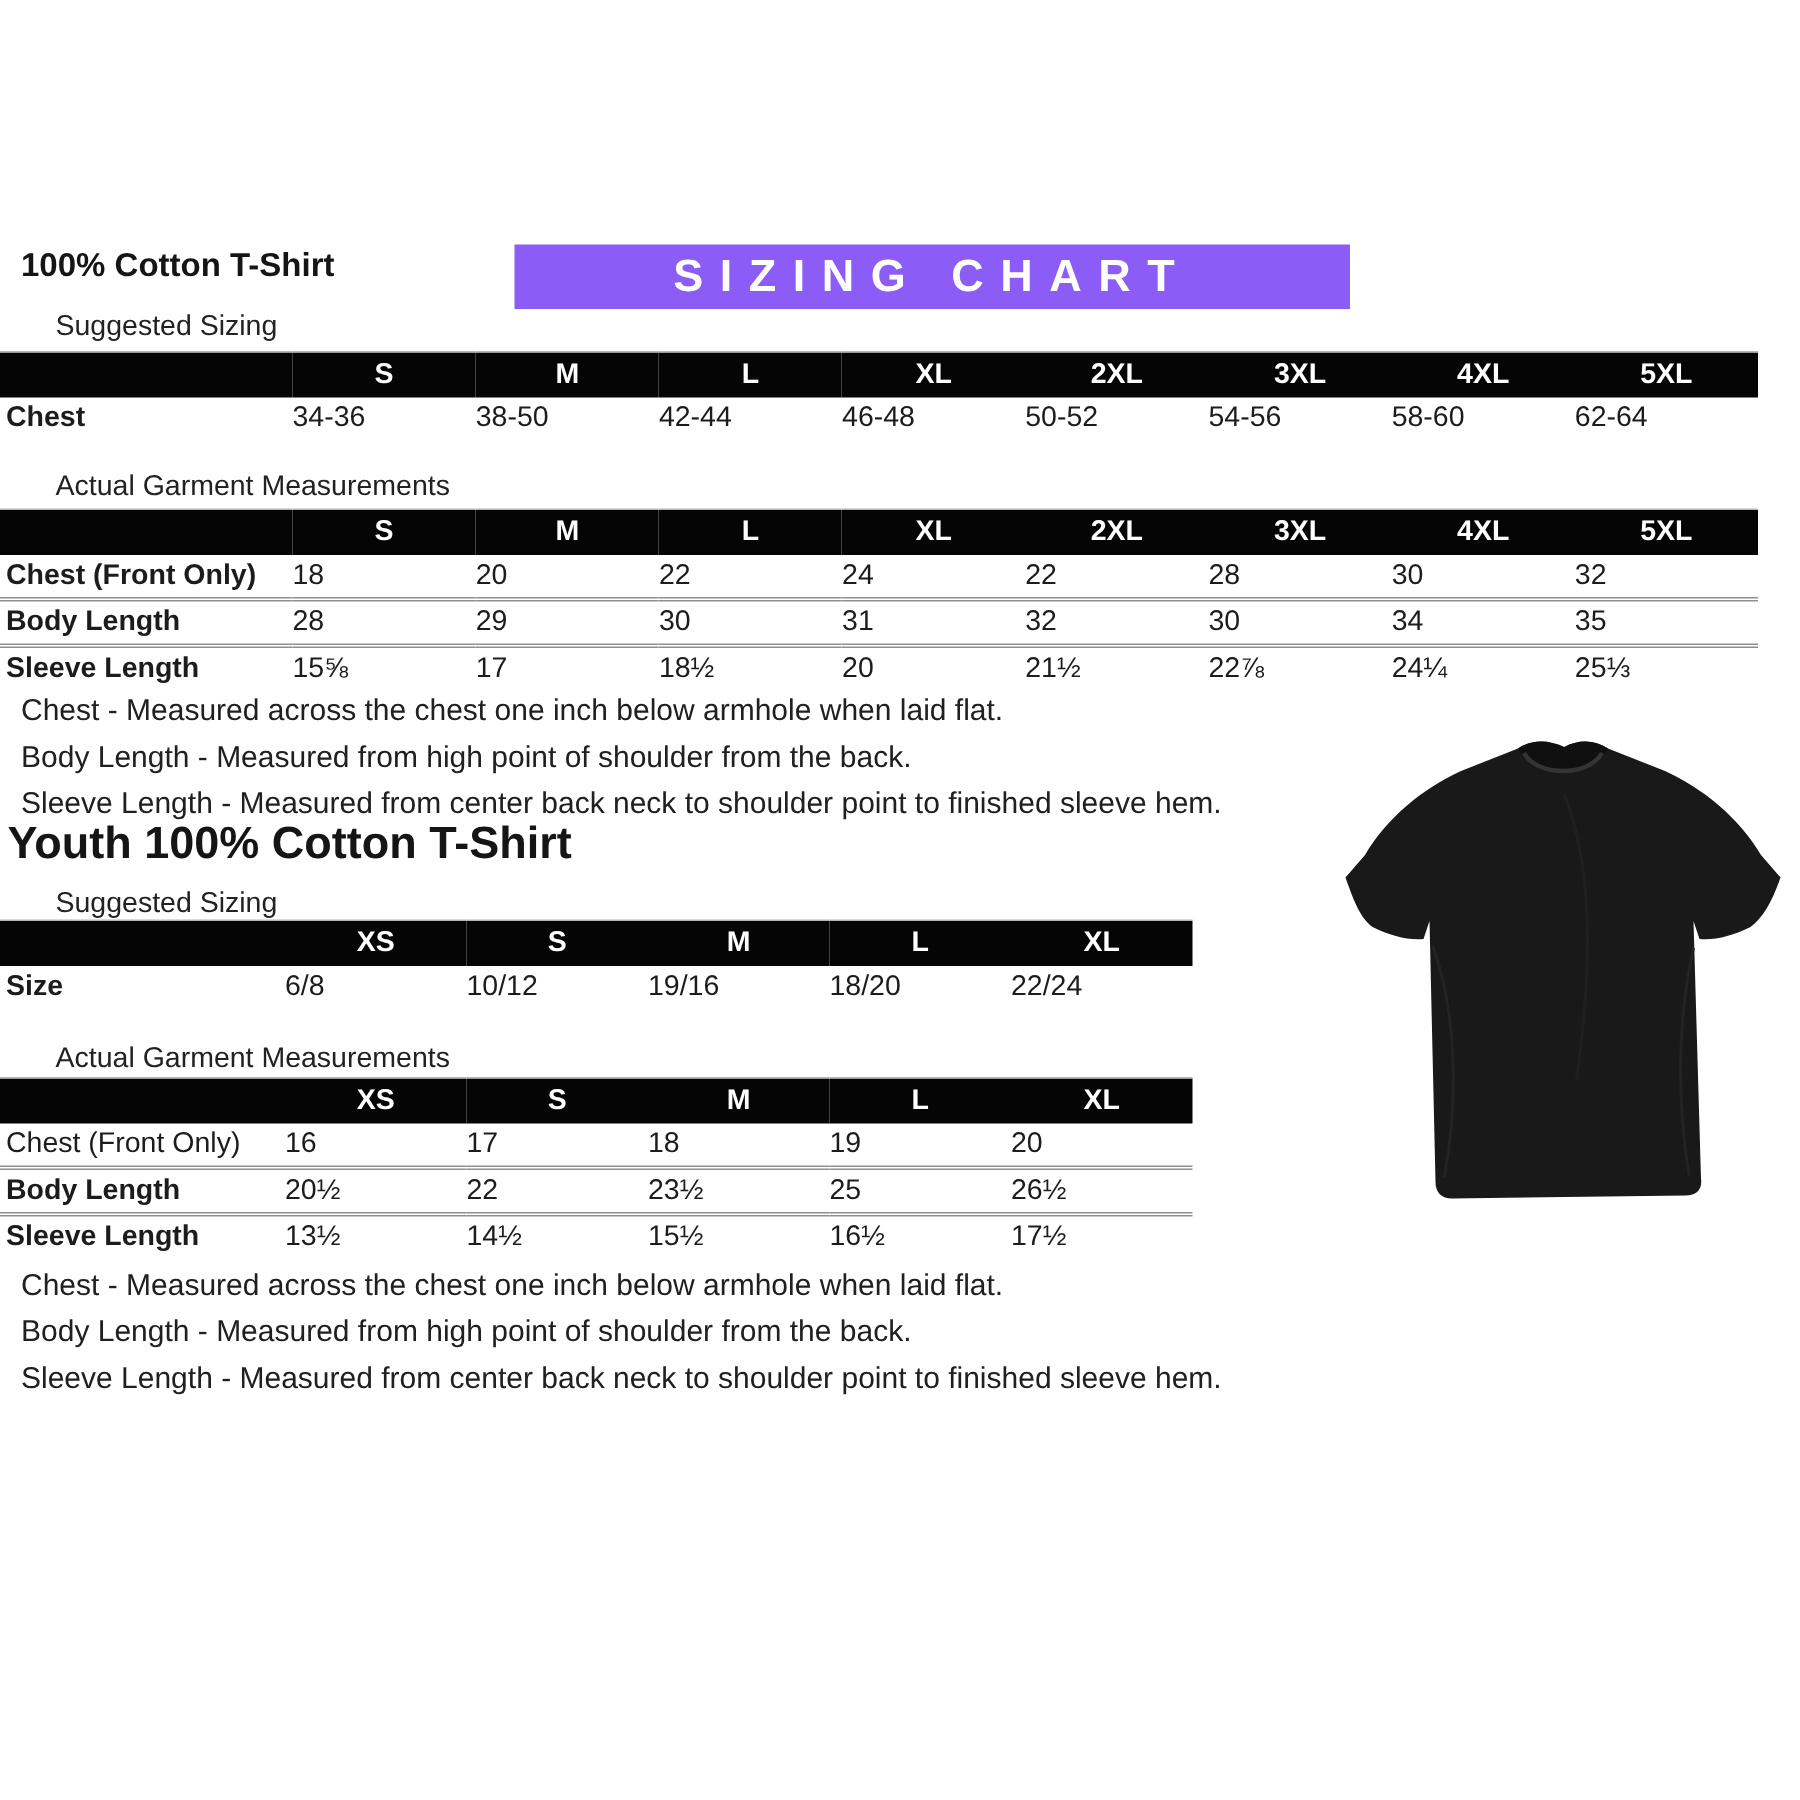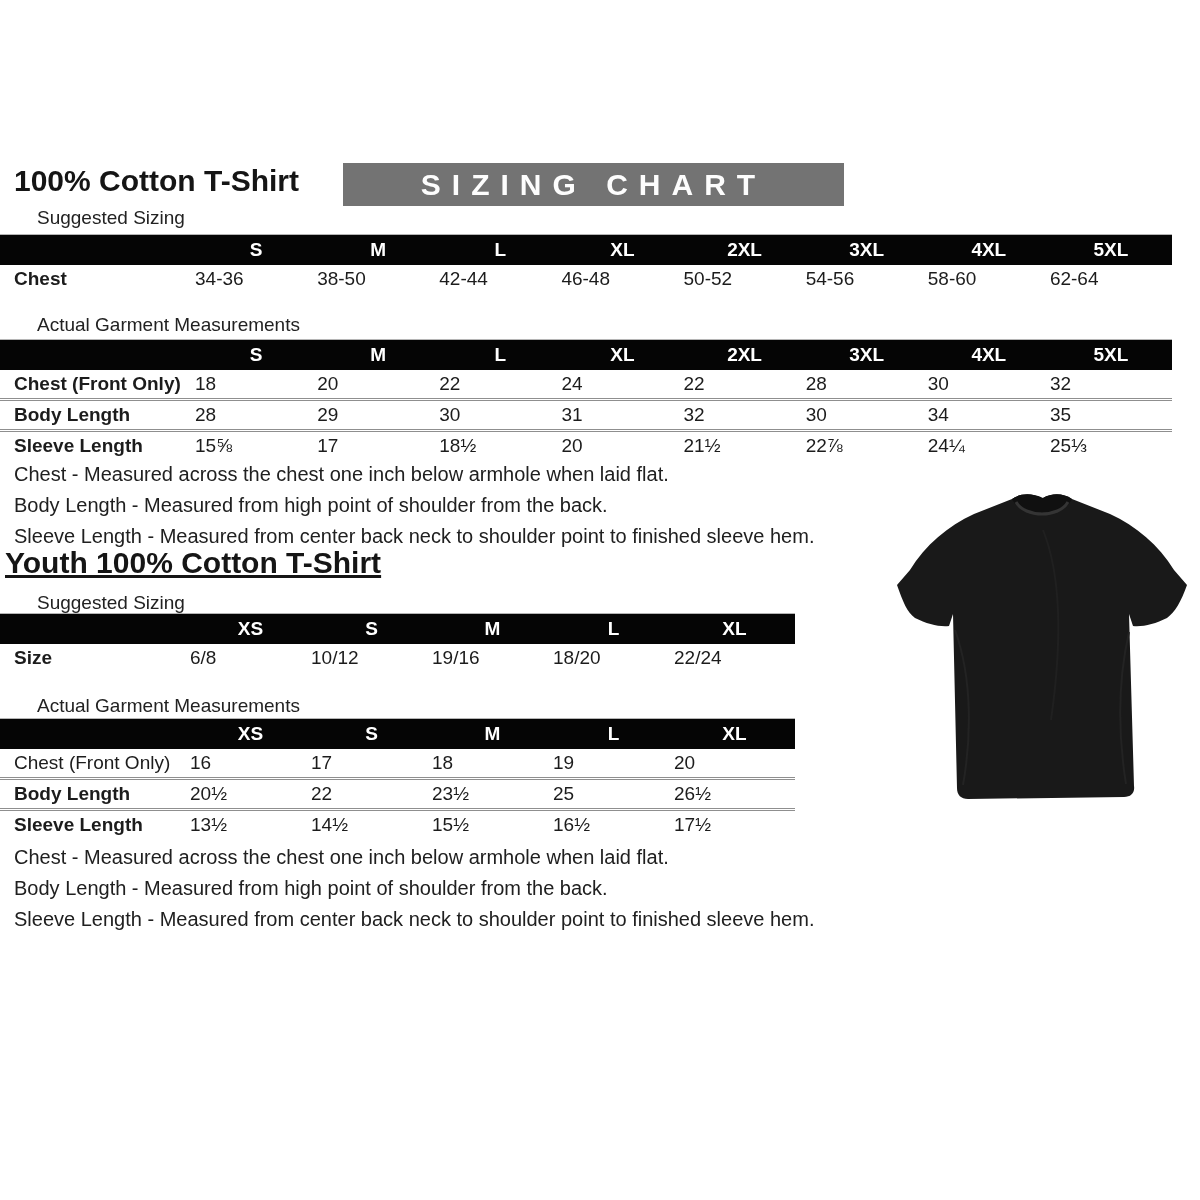--- a/index.html
+++ b/index.html
@@ -1,34 +1,34 @@
 <!DOCTYPE html>
 <html><head>
 <meta charset="utf-8">
 <style>
   html,body{margin:0;padding:0;background:#ffffff;}
   body{width:1200px;height:1200px;position:relative;overflow:hidden;
        font-family:"Liberation Sans","DejaVu Sans",sans-serif;color:#1c1c1c;}
   .abs{position:absolute;}
 
   
-  .main-title{left:14px;top:164px;font-size:30px;font-weight:700;letter-spacing:0px;color:#151515;}
-  .banner{left:343px;top:163px;width:501px;height:43px;background:#737373;color:#fdfdfd;
+  .main-title{left:14px;top:164px;font-size:22px;font-weight:700;letter-spacing:0px;color:#151515;}
+  .banner{left:343px;top:163px;width:557px;height:43px;background:#8b5cf6;color:#fdfdfd;
           display:flex;align-items:center;justify-content:center;
           font-size:30px;font-weight:700;letter-spacing:11px;}
   .section-label{font-size:19px;color:#222;margin-left:32px;}
-  .youth-title{left:5px;top:546px;font-size:30px;font-weight:700;color:#151515;text-decoration:underline;}
+  .youth-title{left:5px;top:546px;font-size:30px;font-weight:700;color:#151515;}
 
   
   table{border-collapse:collapse;table-layout:fixed;border-top:1px solid #b5b5b5;}
   thead th{background:#050505;color:#ffffff;font-size:19px;font-weight:700;
            text-align:center;padding:0;height:30px;}
   thead th.corner{background:#050505;}
   tbody td{font-size:19px;text-align:left;height:28px;padding:0;color:#1c1c1c;}
-  tbody td.rowlabel{text-align:left;padding-left:14px;}
+  tbody td.rowlabel{text-align:left;padding-left:4px;}
   .lbl{font-weight:700;}
   .sfx{font-weight:700;}
   td.rowlabel.plain .lbl{font-weight:400;}
   table.meas tbody tr + tr td{border-top:3px double #8f8f8f;}
 
   .t-adult{left:0;top:234px;width:1172px;}
   .t-adult-meas{left:0;top:339px;width:1172px;}
   .t-youth-sug{left:0;top:613px;width:795px;}
   .t-youth-meas{left:0;top:718px;width:795px;}
 

